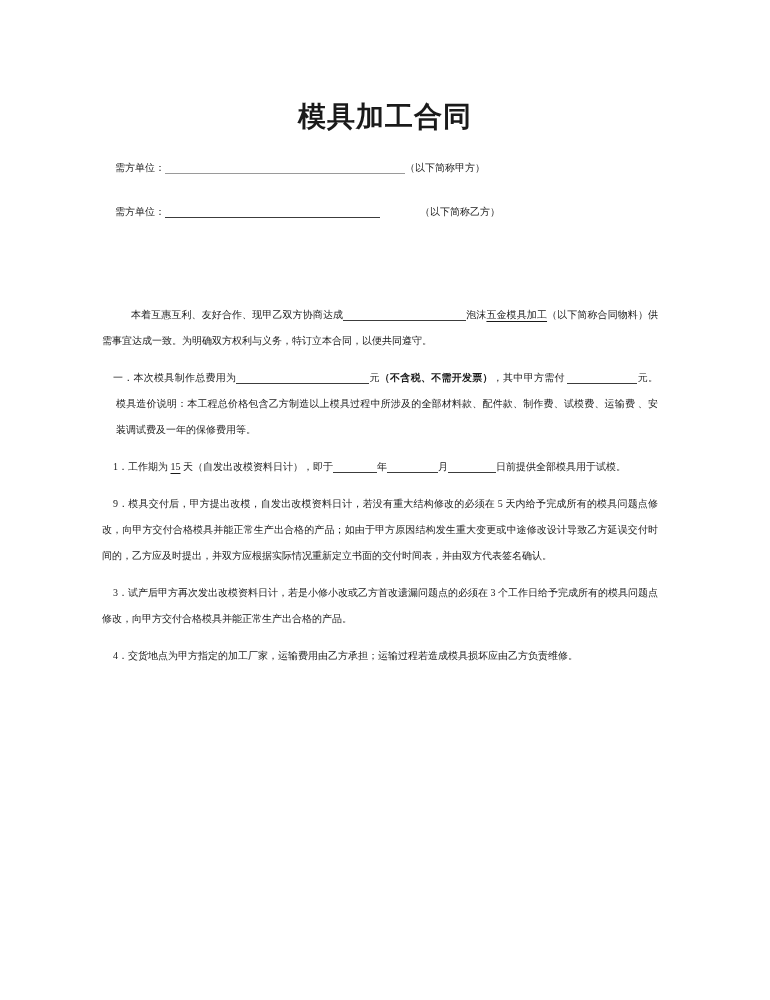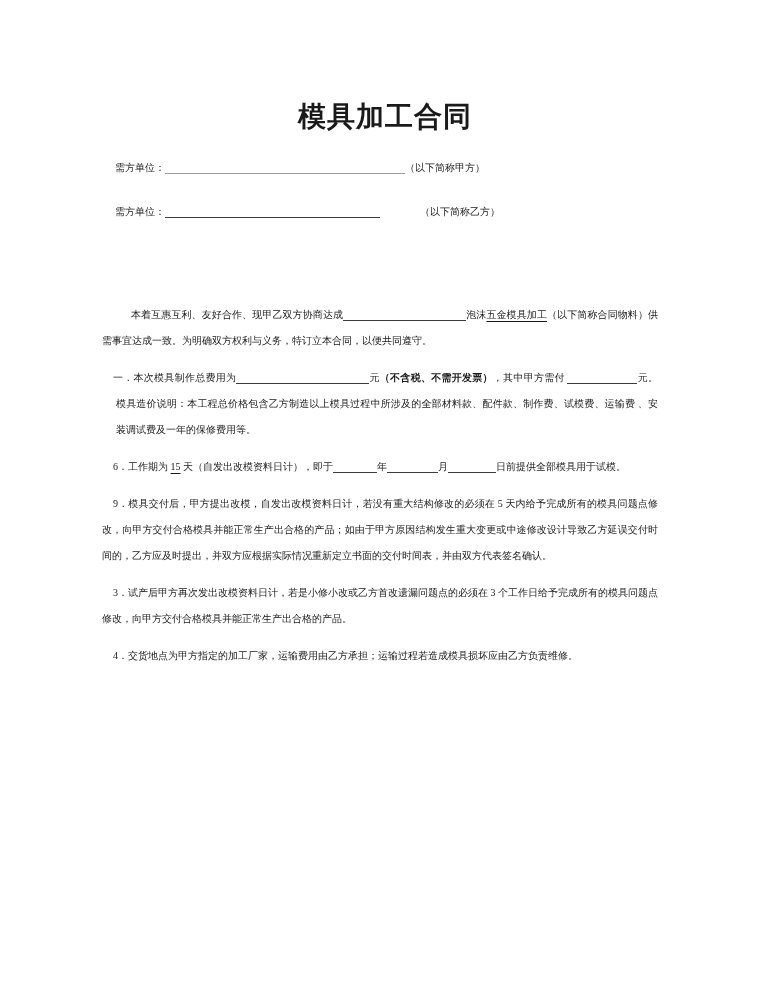--- a/index.html
+++ b/index.html
@@ -93,21 +93,21 @@
 
     <div class="party-line first"><span>需方单位：</span><span class="blank gray w240"></span><span>（以下简称甲方）</span></div>
 
     <div class="party-line second"><span>需方单位：</span><span class="blank w215"></span><span class="spacer40"></span><span>（以下简称乙方）</span></div>
 
     <p class="para preamble"><span>本着互惠互利、友好合作、现甲乙双方协商达成</span><span class="blank w123"></span><span>泡沫</span><span class="u">五金模具加工</span><span>（以下简称合同物料）供需事宜达成一致。为明确双方权利与义务，特订立本合同，以便共同遵守。</span></p>
 
     <p class="para art1"><span>一．本次模具制作总费用为</span><span class="blank w133"></span><span>元</span><span class="b">（不含税、不需开发票）</span><span>，其中甲方需付 </span><span class="blank w70"></span><span>元。　模具造价说明：本工程总价格包含乙方制造以上模具过程中所涉及的全部材料款、配件款、制作费、试模费、运输费 、安装调试费及一年的保修费用等。</span></p>
 
 
-    <p class="para numbered"><span>6．工作期为 </span><span class="u">15</span><span> 天（自发出改模资料日计），即于</span><span class="blank w44"></span><span>年</span><span class="blank w51"></span><span>月</span><span class="blank w48"></span><span>日前提供全部模具用于试模。</span></p>
+    <p class="para numbered"><span>1．工作期为 </span><span class="u">15</span><span> 天（自发出改模资料日计），即于</span><span class="blank w44"></span><span>年</span><span class="blank w51"></span><span>月</span><span class="blank w48"></span><span>日前提供全部模具用于试模。</span></p>
 
     <p class="para numbered"><span>9．模具交付后，甲方提出改模，自发出改模资料日计，若没有重大结构修改的必须在 5 天内给予完成所有的模具问题点修改，向甲方交付合格模具并能正常生产出合格的产品；如由于甲方原因结构发生重大变更或中途修改设计导致乙方延误交付时间的，乙方应及时提出，并双方应根据实际情况重新定立书面的交付时间表，并由双方代表签名确认。</span></p>
 
     <p class="para numbered"><span>3．试产后甲方再次发出改模资料日计，若是小修小改或乙方首改遗漏问题点的必须在 3 个工作日给予完成所有的模具问题点修改，向甲方交付合格模具并能正常生产出合格的产品。</span></p>
 
     <p class="para numbered"><span>4．交货地点为甲方指定的加工厂家，运输费用由乙方承担；运输过程若造成模具损坏应由乙方负责维修。</span></p>
 
   </div>
 </div>
 

